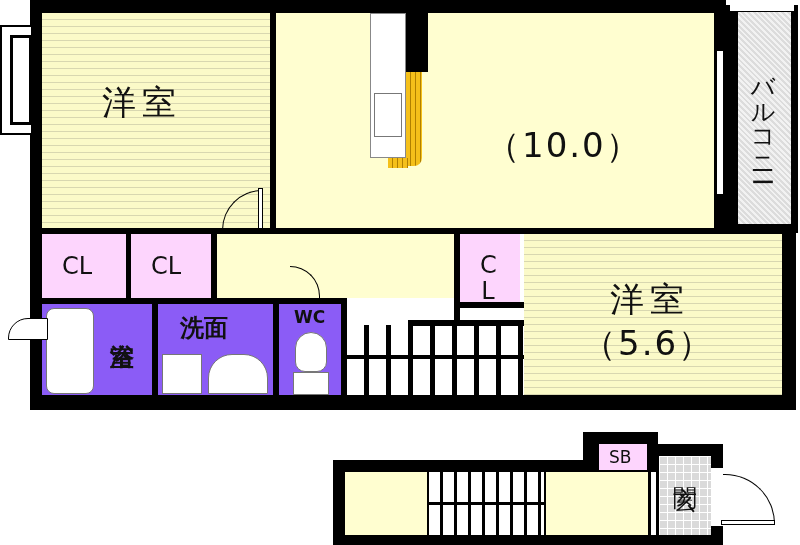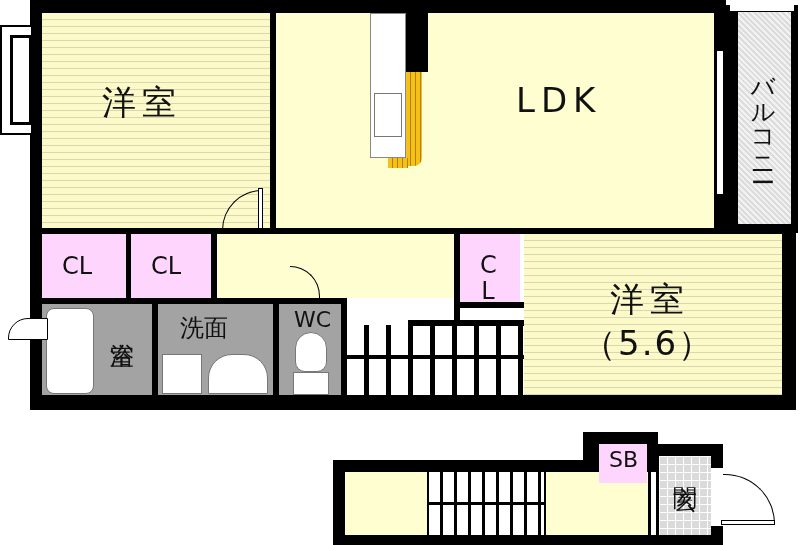--- a/index.html
+++ b/index.html
@@ -3,29 +3,29 @@
 <meta charset="utf-8">
 <style>
   html, body { margin:0; padding:0; background:#ffffff; }
   body { width:800px; height:545px; position:relative; overflow:hidden;
          font-family:"DejaVu Sans", sans-serif; }
   .abs { position:absolute; box-sizing:border-box; }
   .wall { background:#000; }
   .room-yellow { background:#fffed0; }
   .room-stripe { background: repeating-linear-gradient(to bottom, #fbfac8 0px, #fbfac8 6px, #d8d7b0 6px, #d8d7b0 7px); }
   .room-pink { background:#fdd5fd; }
-  .room-blue { background:#a3a3a3; }
+  .room-blue { background:#8b5cf6;font-weight:bold; }
   .hatch { background: repeating-linear-gradient(45deg, #dcdcdc 0 2px, #f2f2f2 2px 4px); }
   .tile { background-color:#dadada;
           background-image: linear-gradient(#fff 1px, transparent 1px), linear-gradient(90deg, #fff 1px, transparent 1px);
           background-size:8px 8px; }
   .lbl { position:absolute; color:#111; text-align:center; white-space:nowrap; line-height:1; }
   .big { font-size:34px; letter-spacing:6px; }
   .mid { font-size:24px; }
-  .small { font-size:22px; }
+  .small { font-size:17px; }
   .vert { writing-mode: vertical-rl; }
   .white { background:#fff; }
 </style>
 </head>
 <body>
 
 <div class="abs" style="left:30px;top:0;width:692px;height:410px;">
 
   <div class="abs wall" style="left:0;top:0;width:690px;height:13px;"></div>
   <div class="abs wall" style="left:0;top:0;width:12px;height:410px;"></div>
@@ -37,21 +37,21 @@
 
   <div class="abs room-stripe" style="left:12px;top:13px;width:228px;height:217px;">
     <div class="lbl big" style="left:60px;top:72px;">洋室</div>
   </div>
   <div class="abs wall" style="left:240px;top:13px;width:6px;height:225px;"></div>
 
   <div class="abs" style="left:192px;top:190px;width:40px;height:40px;border-top-left-radius:40px;border-top:1px solid #000;border-left:1px solid #000;"></div>
   <div class="abs white" style="left:228px;top:188px;width:5px;height:43px;border:1px solid #000;"></div>
 
   <div class="abs room-yellow" style="left:246px;top:13px;width:438px;height:217px;">
-    <div class="lbl big" style="left:240px;top:70px;">LDK</div>
+    <div class="lbl big" style="left:210px;top:115px;letter-spacing:2px;">（10.0）</div>
 
     <div class="abs white" style="left:94px;top:0;width:36px;height:145px;border:1px solid #888;"></div>
     <div class="abs white" style="left:98px;top:80px;width:28px;height:44px;border:1px solid #777;"></div>
     <div class="abs wall" style="left:130px;top:0;width:22px;height:59px;"></div>
     <div class="abs" style="left:130px;top:59px;width:16px;height:94px;background:repeating-linear-gradient(90deg,#f5c01a 0 4px,#b08000 4px 5px);border-bottom-right-radius:8px;"></div>
     <div class="abs" style="left:112px;top:145px;width:20px;height:10px;background:repeating-linear-gradient(90deg,#f5c01a 0 4px,#b08000 4px 5px);"></div>
   </div>
 
   <div class="abs wall" style="left:684px;top:0;width:12px;height:230px;"></div>
   <div class="abs white" style="left:686px;top:50px;width:8px;height:145px;border:1px solid #000;"></div>
@@ -122,21 +122,21 @@
 <div class="abs" style="left:333px;top:432px;width:467px;height:113px;">
   <div class="abs wall" style="left:0;top:28px;width:390px;height:85px;"></div>
   <div class="abs wall" style="left:250px;top:0;width:75px;height:113px;"></div>
   <div class="abs wall" style="left:320px;top:12px;width:70px;height:101px;"></div>
 
   <div class="abs room-yellow" style="left:12px;top:40px;width:82px;height:63px;"></div>
   <div class="abs white" style="left:96px;top:40px;width:115px;height:63px;background:repeating-linear-gradient(90deg,#fff 0 11px,#000 11px 14px);"></div>
   <div class="abs wall" style="left:96px;top:70px;width:115px;height:3px;"></div>
   <div class="abs room-yellow" style="left:213px;top:40px;width:102px;height:63px;"></div>
 
-  <div class="abs room-pink" style="left:266px;top:12px;width:48px;height:39px;">
+  <div class="abs room-pink" style="left:266px;top:12px;width:48px;height:26px;">
     <div class="lbl small" style="left:10px;top:5px;">SB</div>
   </div>
 
   <div class="abs white" style="left:318px;top:40px;width:5px;height:63px;"></div>
   <div class="abs tile" style="left:326px;top:24px;width:52px;height:79px;">
     <div class="lbl mid vert" style="left:14px;top:12px;">玄関</div>
   </div>
   <div class="abs white" style="left:378px;top:36px;width:12px;height:58px;"></div>
   <div class="abs" style="left:390px;top:42px;width:52px;height:50px;border-top-right-radius:52px;border-top:1px solid #000;border-right:1px solid #000;"></div>
   <div class="abs white" style="left:388px;top:88px;width:54px;height:5px;border:1px solid #000;"></div>

